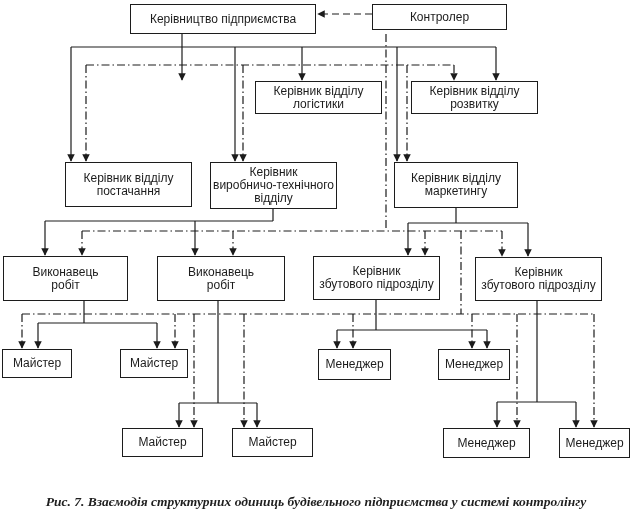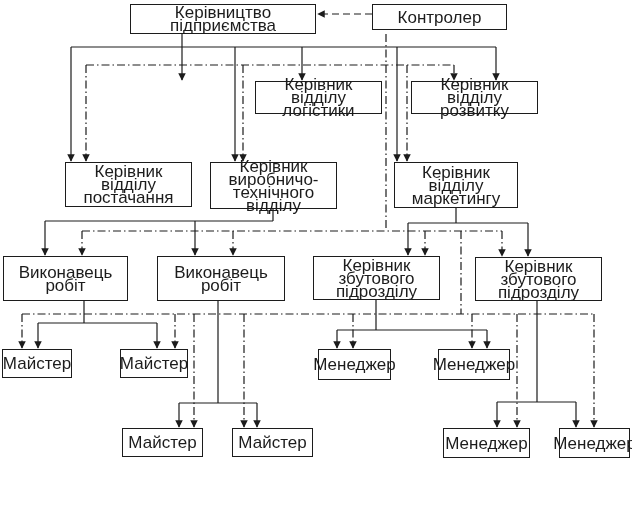--- a/index.html
+++ b/index.html
@@ -6,21 +6,21 @@
   .stage{
     position:relative;width:632px;height:522px;background:#ffffff;
     font-family:"Liberation Sans",sans-serif;overflow:hidden;
   }
   .wires{position:absolute;left:0;top:0;z-index:1;}
   .node{
     position:absolute;z-index:2;box-sizing:border-box;
     border:1.3px solid #1c1c1c;background:#fff;color:#1c1c1c;
     display:flex;align-items:center;justify-content:center;
     text-align:center;white-space:pre-line;
-    font-size:17px;line-height:13px;padding:12px 2px;
+    font-size:12px;line-height:13px;padding:12px 2px;
   }
   .caption{
     position:absolute;z-index:2;left:0;top:494px;width:632px;
     text-align:center;font-family:"Liberation Serif",serif;
     font-style:italic;font-weight:bold;font-size:13.5px;color:#1f1f1f;
   }
   .solid{stroke:#1c1c1c;stroke-width:1.2;fill:none;}
   .dash{stroke:#1c1c1c;stroke-width:1.2;fill:none;stroke-dasharray:7 4;}
   .dashdot{stroke:#1c1c1c;stroke-width:1.2;fill:none;stroke-dasharray:8 3 1.5 3;}
 </style>
@@ -106,13 +106,14 @@
 збутового підрозділу</div>
   <div class="node" style="left:2px;top:349px;width:70px;height:29px">Майстер</div>
   <div class="node" style="left:120px;top:349px;width:68px;height:29px">Майстер</div>
   <div class="node" style="left:318px;top:349px;width:73px;height:31px">Менеджер</div>
   <div class="node" style="left:438px;top:349px;width:72px;height:31px">Менеджер</div>
   <div class="node" style="left:122px;top:428px;width:81px;height:29px">Майстер</div>
   <div class="node" style="left:232px;top:428px;width:81px;height:29px">Майстер</div>
   <div class="node" style="left:443px;top:428px;width:87px;height:30px">Менеджер</div>
   <div class="node" style="left:559px;top:428px;width:71px;height:30px">Менеджер</div>
 
+  <div class="caption">Рис. 7. Взаємодія структурних одиниць будівельного підприємства у системі контролінгу</div>
 </div>
 
 </body></html>

